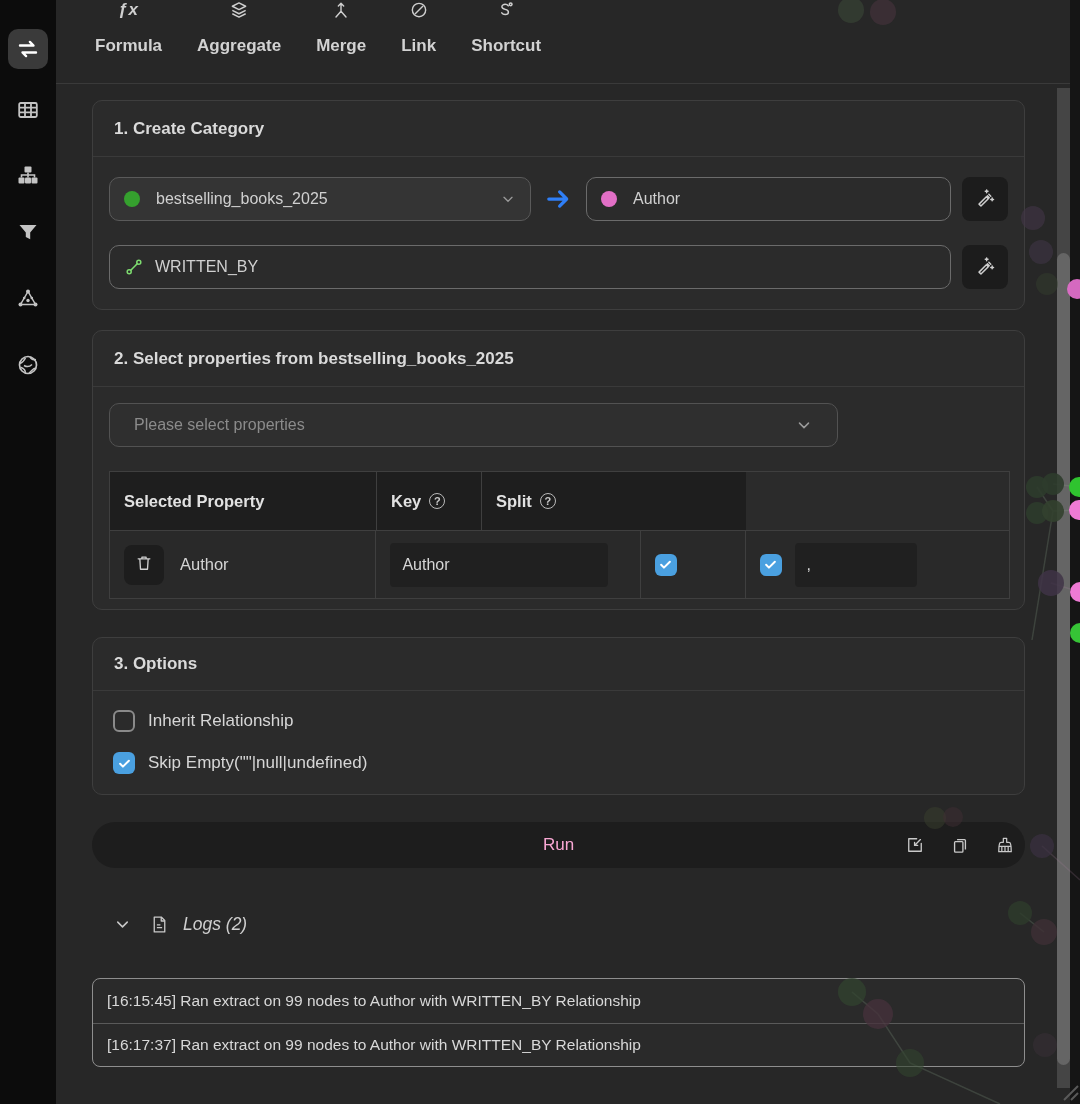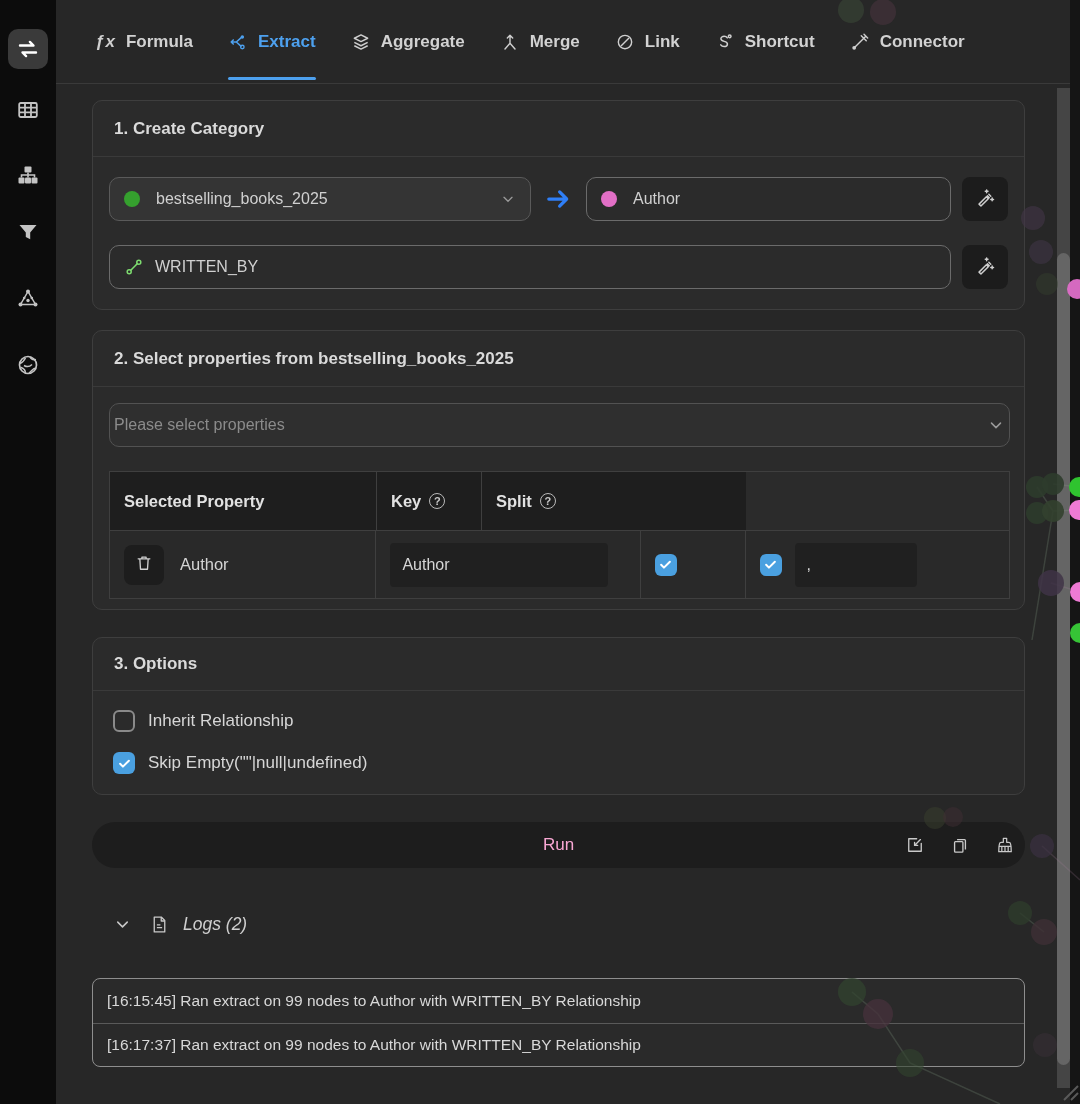--- a/index.html
+++ b/index.html
@@ -12,22 +12,22 @@
   .side-item{position:absolute;left:8px;width:40px;height:40px;display:flex;align-items:center;justify-content:center;border-radius:10px;}
   .side-item.active{background:#3a3a3a;}
   .side-item svg{display:block;}
 
   
   .main{position:absolute;left:56px;top:0;width:1024px;height:1104px;background:#272727;}
 
   
   .tabbar{position:absolute;left:0;top:0;width:100%;height:84px;border-bottom:1px solid #3a3a3a;
     display:flex;align-items:center;padding-left:39px;gap:35px;}
-  .tab{position:relative;height:84px;display:flex;align-items:center;gap:10px;color:#d2d2d2;
-    font-size:17px;font-weight:600;cursor:pointer;white-space:nowrap;}
+  .tab{position:relative;height:84px;display:flex;align-items:center;gap:16px;color:#d2d2d2;
+    font-size:17px;font-weight:600;cursor:pointer;white-space:nowrap;flex-direction:column;}
   .tab .ticon{display:flex;align-items:center;color:#cfcfcf;}
   .tab.active{color:#4da0ee;}
   .tab.active .ticon{color:#4da0ee;}
   .tab.active::after{content:"";position:absolute;left:0;right:0;bottom:4px;height:3px;border-radius:2px;background:#4da0ee;}
   .fx{font-size:17px;font-weight:700;color:#cfcfcf;font-style:italic;letter-spacing:1px;}
 
   
   .card{position:absolute;left:36px;width:933px;background:#2b2b2b;border:1px solid #3e3e3e;border-radius:10px;}
   .card-header{height:56px;line-height:55px;padding:0 21px;border-bottom:1px solid #3a3a3a;
     color:#dadada;font-size:17px;font-weight:700;}
@@ -42,22 +42,22 @@
   .input-like{background:#2b2b2b;border:1px solid #6b6b6b;}
   .dot{width:16px;height:16px;border-radius:50%;flex:none;}
   .fieldtext{color:#d0d0d0;font-size:16px;}
   .chev{margin-left:auto;color:#9a9a9a;display:flex;}
   .wand-btn{position:absolute;left:869px;width:46px;height:44px;background:#1c1c1c;border:none;border-radius:8px;
     display:flex;align-items:center;justify-content:center;cursor:pointer;}
   .row1{top:76px;gap:16px;} .row2{top:144px;}
   .arrow-wrap{position:absolute;left:450px;top:84px;width:34px;height:28px;display:flex;align-items:center;}
 
   
-  .props-dd{position:absolute;top:72px;left:16px;width:901px;height:44px;background:#2f2f2f;border:1px solid #525252;
-    border-radius:10px;display:flex;align-items:center;padding:0 4px;cursor:pointer;}
+  .props-dd{position:absolute;top:72px;left:16px;width:729px;height:44px;background:#2f2f2f;border:1px solid #525252;
+    border-radius:10px;display:flex;align-items:center;padding:0 24px;cursor:pointer;}
   .placeholder{color:#8b8b8b;font-size:16px;}
 
   
   .ptable{position:absolute;top:140px;left:16px;width:901px;border:1px solid #3f3f3f;}
   .trow{display:flex;}
   .th{background:#1e1e1e;height:58px;display:flex;align-items:center;gap:8px;padding-left:14px;
     color:#e2e2e2;font-size:16.5px;font-weight:700;border-right:1px solid #3f3f3f;}
   .td{background:#292929;height:68px;display:flex;align-items:center;padding-left:14px;border-right:1px solid #3f3f3f;border-top:1px solid #3f3f3f;}
   .c1{width:267px;} .c2{width:265px;} .c3{width:105px;} .c4{width:264px;border-right:none;}
   .help{width:16px;height:16px;border:1.5px solid #b9b9b9;border-radius:50%;color:#c9c9c9;font-size:11px;font-weight:700;
@@ -162,32 +162,20 @@
   </div>
 </nav>
 
 <div class="main">
 
   <div class="tabbar">
     <div class="tab">
       <span class="ticon fx">ƒx</span>
       <span>Formula</span>
     </div>
-    <div class="tab active">
-      <span class="ticon">
-        <svg width="20" height="20" viewBox="0 0 24 24">
-            <g stroke="currentColor" stroke-width="1.8" fill="none" stroke-linecap="round" stroke-linejoin="round">
-              <path d="M10 12H3.8M6.3 9.5L3.8 12l2.5 2.5M10 12l5.5-5M10 12l5.5 5"></path>
-            </g>
-            <circle cx="17.2" cy="6" r="2.1" fill="currentColor"></circle>
-            <circle cx="17.2" cy="18" r="2.1" stroke="currentColor" stroke-width="1.6" fill="none"></circle>
-          </svg>
-      </span>
-      <span>Extract</span>
-    </div>
     <div class="tab">
       <span class="ticon">
         <svg width="20" height="20" viewBox="0 0 24 24">
             <g stroke="currentColor" stroke-width="1.7" fill="none" stroke-linejoin="round">
               <path d="M12 3.5l8 4-8 4-8-4z"></path>
               <path d="M4 12.5l8 4 8-4"></path>
               <path d="M4 16.5l8 4 8-4"></path>
             </g>
           </svg>
       </span>
@@ -217,31 +205,20 @@
     <div class="tab">
       <span class="ticon">
         <svg width="20" height="20" viewBox="0 0 24 24">
             <g stroke="currentColor" fill="none" stroke-width="1.8">
               <path d="M14.8 7c-.8-1.2-2.1-1.9-3.8-1.9-2.2 0-3.9 1.3-3.9 3.1 0 3.9 7.8 2.2 7.8 6.1 0 1.8-1.7 3.1-3.9 3.1-1.8 0-3.3-.8-4.1-2" stroke-linecap="round"></path>
               <circle cx="17.6" cy="5.2" r="1.6"></circle>
             </g>
           </svg>
       </span>
       <span>Shortcut</span>
-    </div>
-    <div class="tab">
-      <span class="ticon">
-        <svg width="20" height="20" viewBox="0 0 24 24">
-            <g stroke="currentColor" stroke-width="1.7" fill="none" stroke-linecap="round">
-              <path d="M4.5 19.5L19 5M13.5 4.5l6 6M16.8 2.8l4.4 4.4"></path>
-              <circle cx="5" cy="19" r="1.4" fill="currentColor"></circle>
-            </g>
-          </svg>
-      </span>
-      <span>Connector</span>
     </div>
   </div>
 
   <section class="card" id="card-create">
     <div class="card-header">1. Create Category</div>
 
     <div class="fieldbox select-like row1" style="left:16px;width:422px">
       <span class="dot" style="background:#35a02e"></span>
       <span class="fieldtext">bestselling_books_2025</span>
       <span class="chev">

